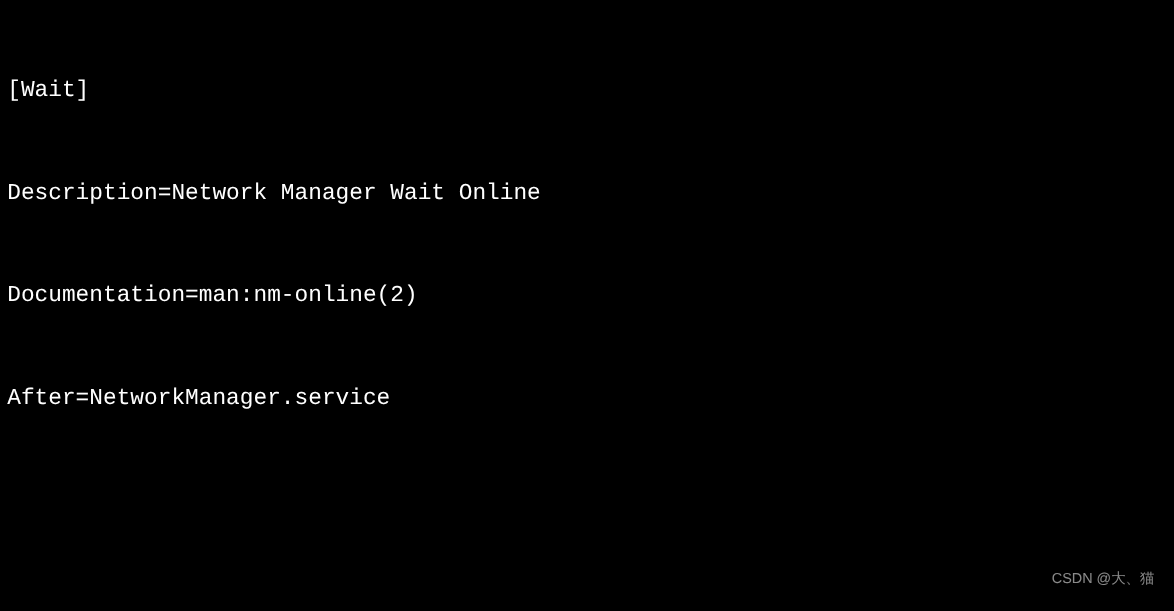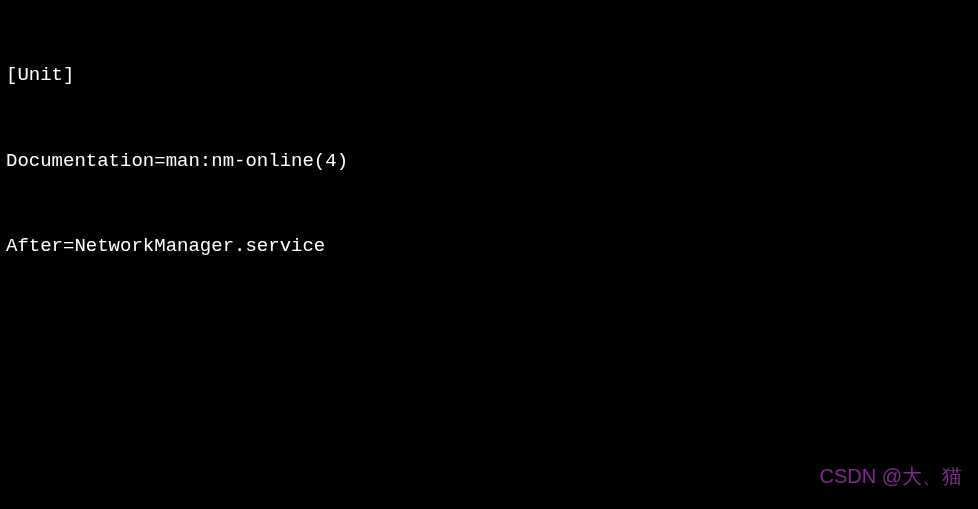--- a/index.html
+++ b/index.html
@@ -22,32 +22,33 @@
     .terminal {
       white-space: pre;
     }
     .line {
       display: block;
     }
     .watermark {
       position: absolute;
       bottom: 18px;
       right: 16px;
-      color: #d946ef;
-      font-size: 20px;
+      color: #e5e5e5;
+      font-size: 12px;
       font-family: sans-serif;
       opacity: 0.6;
     }
   </style>
 </head>
 <body>
 
 <div class="terminal">
-  <span class="line">[Unit]</span>
-  <span class="line">Documentation=man:nm-online(4)</span>
+  <span class="line">[Wait]</span>
+  <span class="line">Description=Network Manager Wait Online</span>
+  <span class="line">Documentation=man:nm-online(2)</span>
   <span class="line">After=NetworkManager.service</span>
   
   <span class="line"></span>
   
   
   
   
   <span class="line"></span>
   
   

